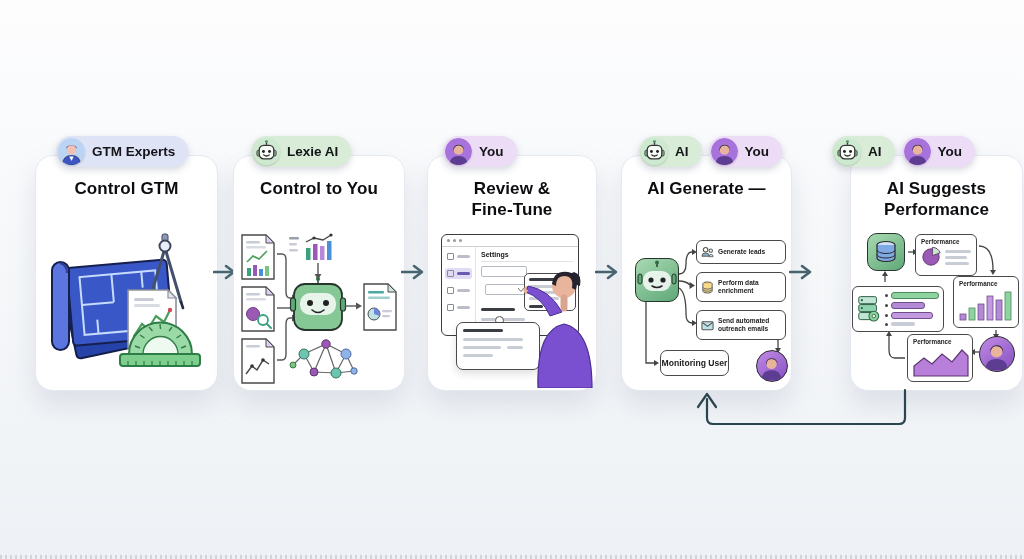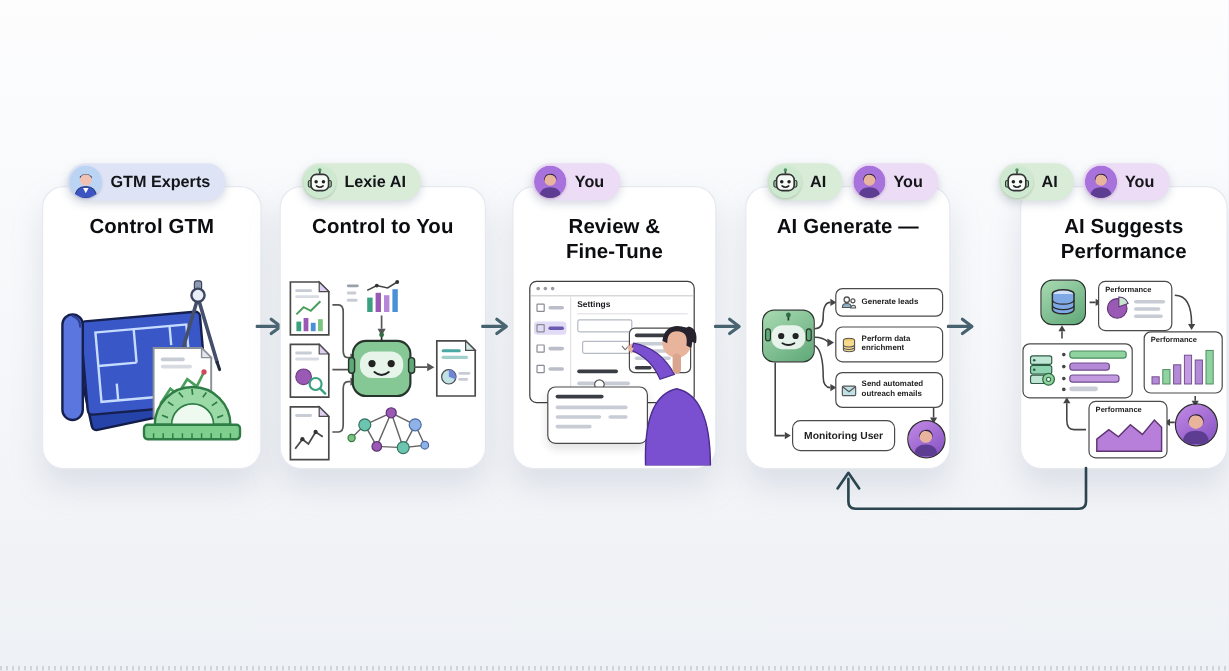--- a/index.html
+++ b/index.html
@@ -452,21 +452,21 @@
         <span class="txt">Perform data enrichment</span>
       </div>
       <div class="mini-box task-box" style="left:74px;top:78px;width:90px;height:30px">
         <svg class="task-icon" viewBox="0 0 14 14">
           <rect x="1" y="3" width="12" height="8.5" rx="1" fill="#bfe2e6" stroke="#555" stroke-width="1.1"></rect>
           <path d="M1.5 3.8 L7 8 L12.5 3.8" fill="none" stroke="#555" stroke-width="1.1"></path>
         </svg>
         <span class="txt">Send automated outreach emails</span>
       </div>
 
-      <div class="mini-box" style="left:38px;top:118px;width:86px;height:26px;border-radius:7px;display:flex;align-items:center;justify-content:center">
+      <div class="mini-box" style="left:38px;top:118px;width:69px;height:26px;border-radius:7px;display:flex;align-items:center;justify-content:center">
         <span style="font-size:8.6px;font-weight:700;color:#222">Monitoring User</span>
       </div>
       <div class="purple-avatar" style="position:absolute;left:134px;top:118px;width:32px;height:32px">
         <svg width="29" height="29" viewBox="0 0 24 24">
           <path d="M4 24 Q4 16 12 16 Q20 16 20 24 Z" fill="#5c3d91"></path>
           <circle cx="12" cy="10.5" r="4.4" fill="#e9b49c"></circle>
           <path d="M7.4 10 A4.8 4.8 0 0 1 16.6 9 L17 12 Q16 6 11 6.8 Q8 7.3 7.6 12 Z" fill="#2e2040"></path>
         </svg>
       </div>
     </div>

